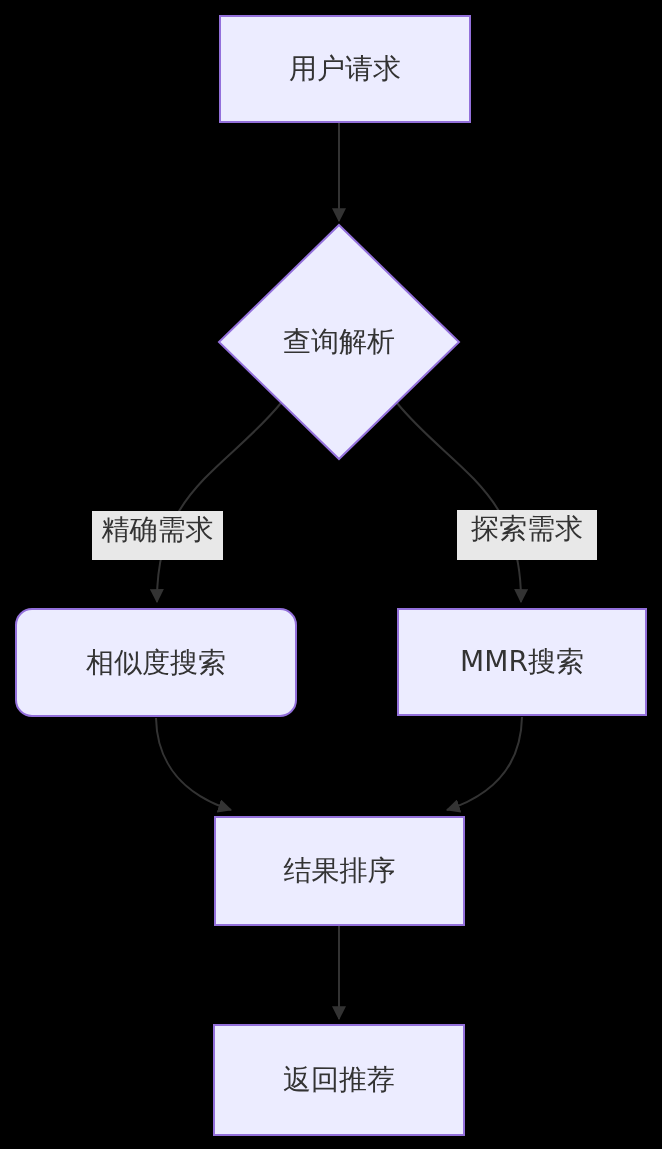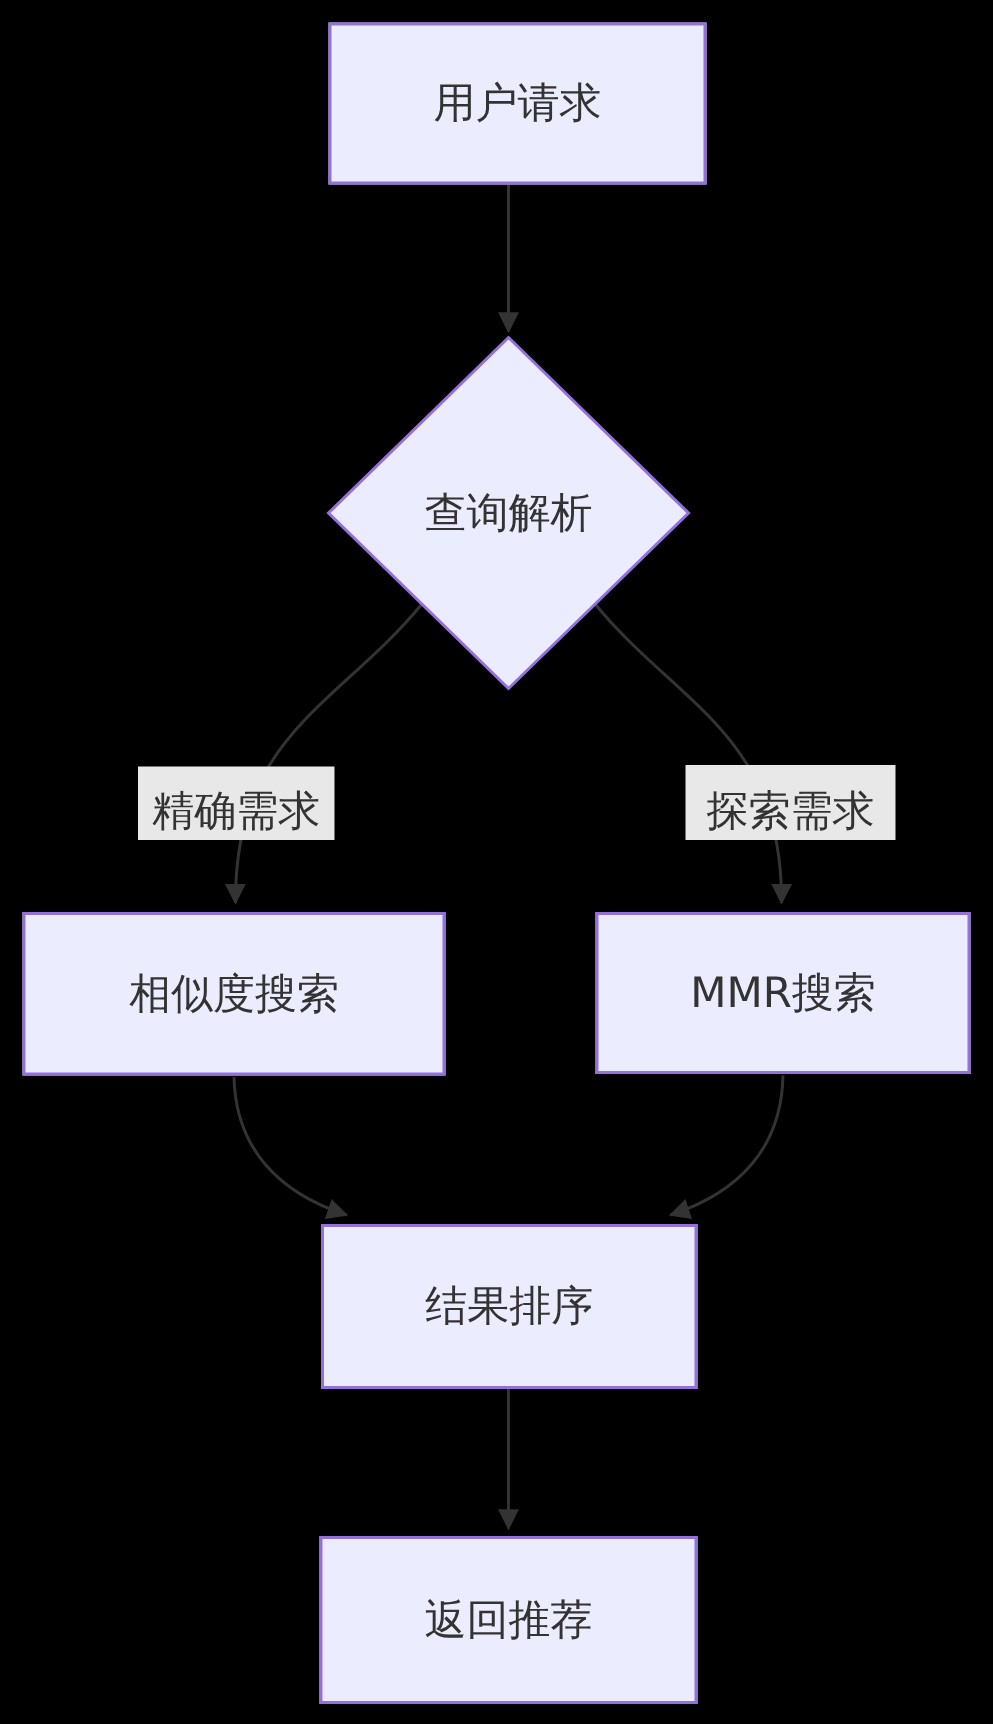--- a/index.html
+++ b/index.html
@@ -56,28 +56,28 @@
     justify-content: center;
     font-size: 28px;
     z-index: 3;
     background: transparent;
   }
   .edge-label {
     position: absolute;
     background: var(--edge-label-bg);
     color: var(--text-color);
     display: flex;
-    align-items: flex-end;
+    align-items: flex-start;
     justify-content: center;
     font-size: 28px;
     z-index: 3;
   }
   
   .node-user-request       { left: 219px; top: 15px;   width: 252px; height: 108px; }
-  .node-similarity-search  { left: 15px;  top: 608px;  width: 282px; height: 109px; }
+  .node-similarity-search  { left: 15px;  top: 608px;  width: 282px; height: 109px; border-radius: 17px; }
   .node-mmr-search         { left: 397px; top: 608px;  width: 250px; height: 108px; }
   .node-result-ranking     { left: 214px; top: 816px;  width: 251px; height: 110px; }
   .node-return-recommend   { left: 213px; top: 1024px; width: 252px; height: 112px; }
   .diamond-label-pos       { left: 239px; top: 317px;  width: 200px; height: 50px; }
   .edge-label-precise      { left: 92px;  top: 511px;  width: 131px; height: 49px; }
   .edge-label-explore      { left: 457px; top: 510px;  width: 140px; height: 50px; }
 </style>
 </head>
 <body>
 

